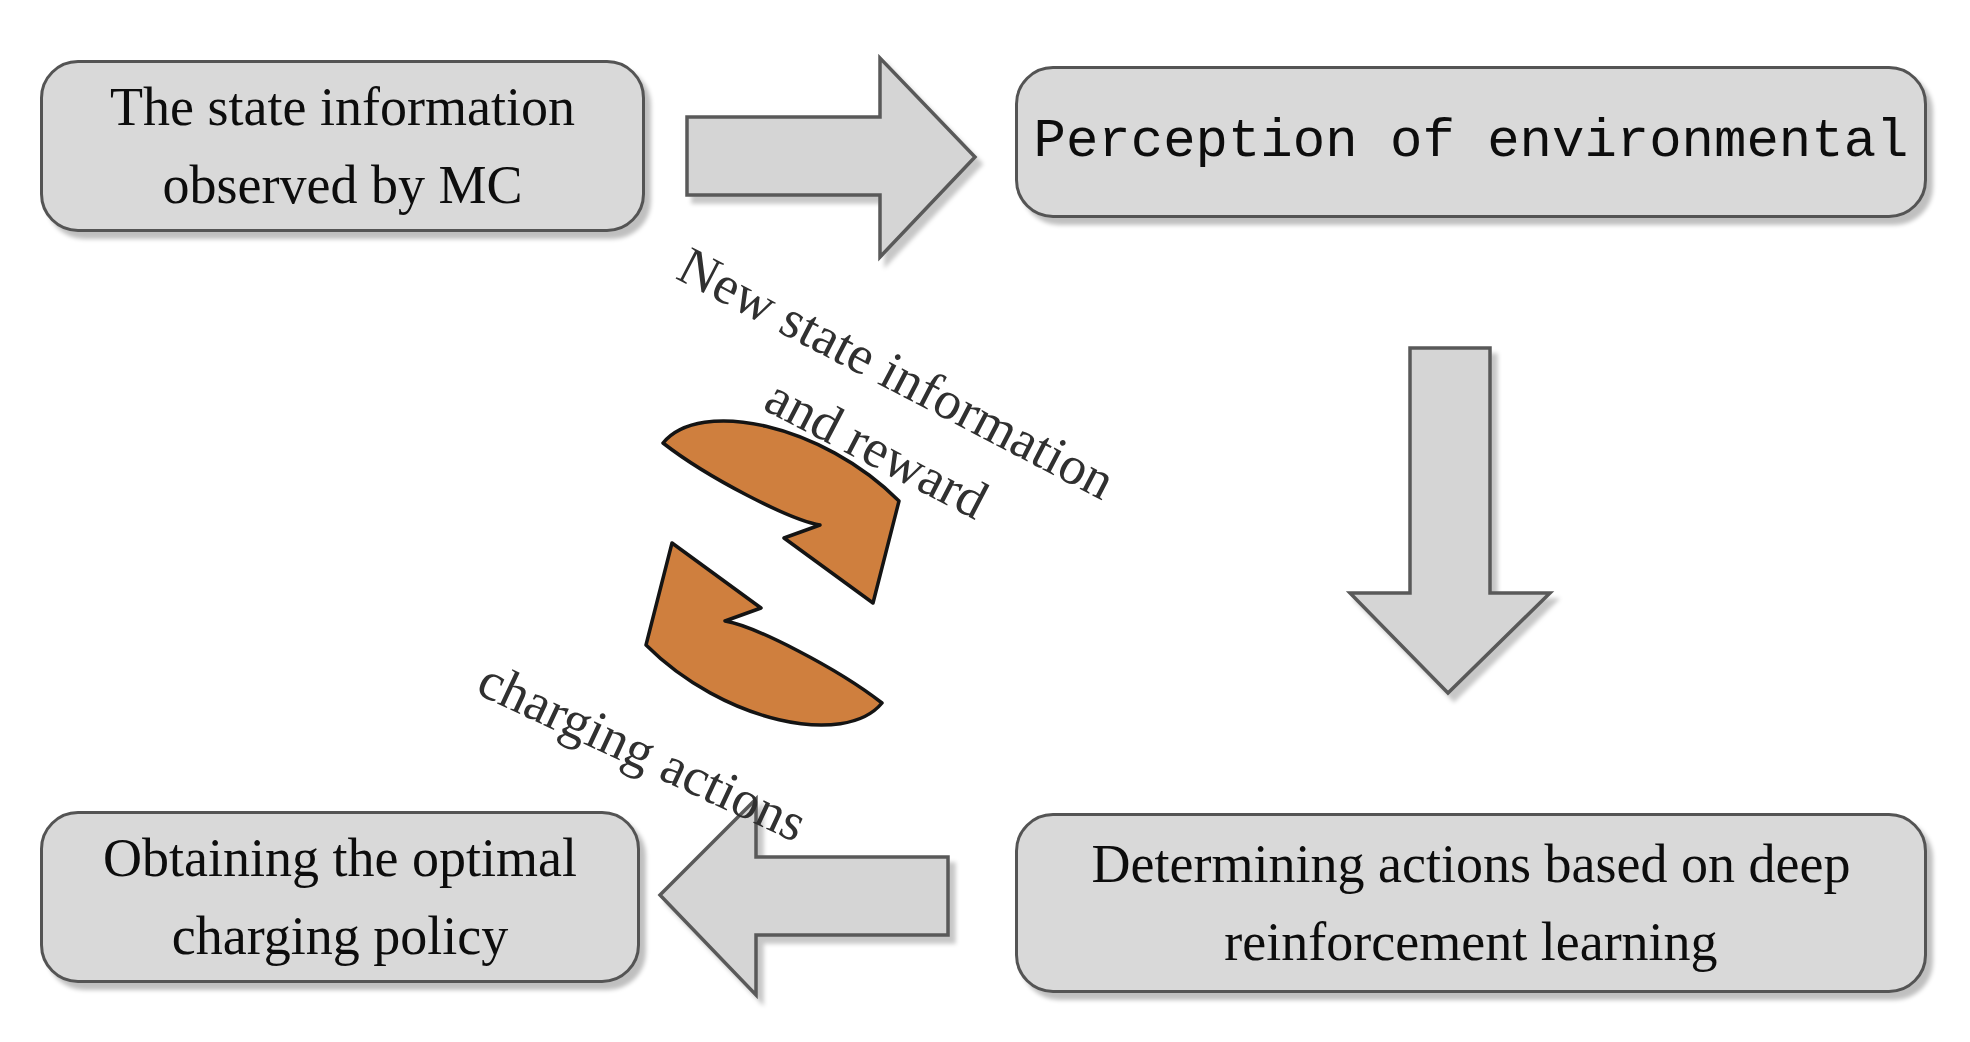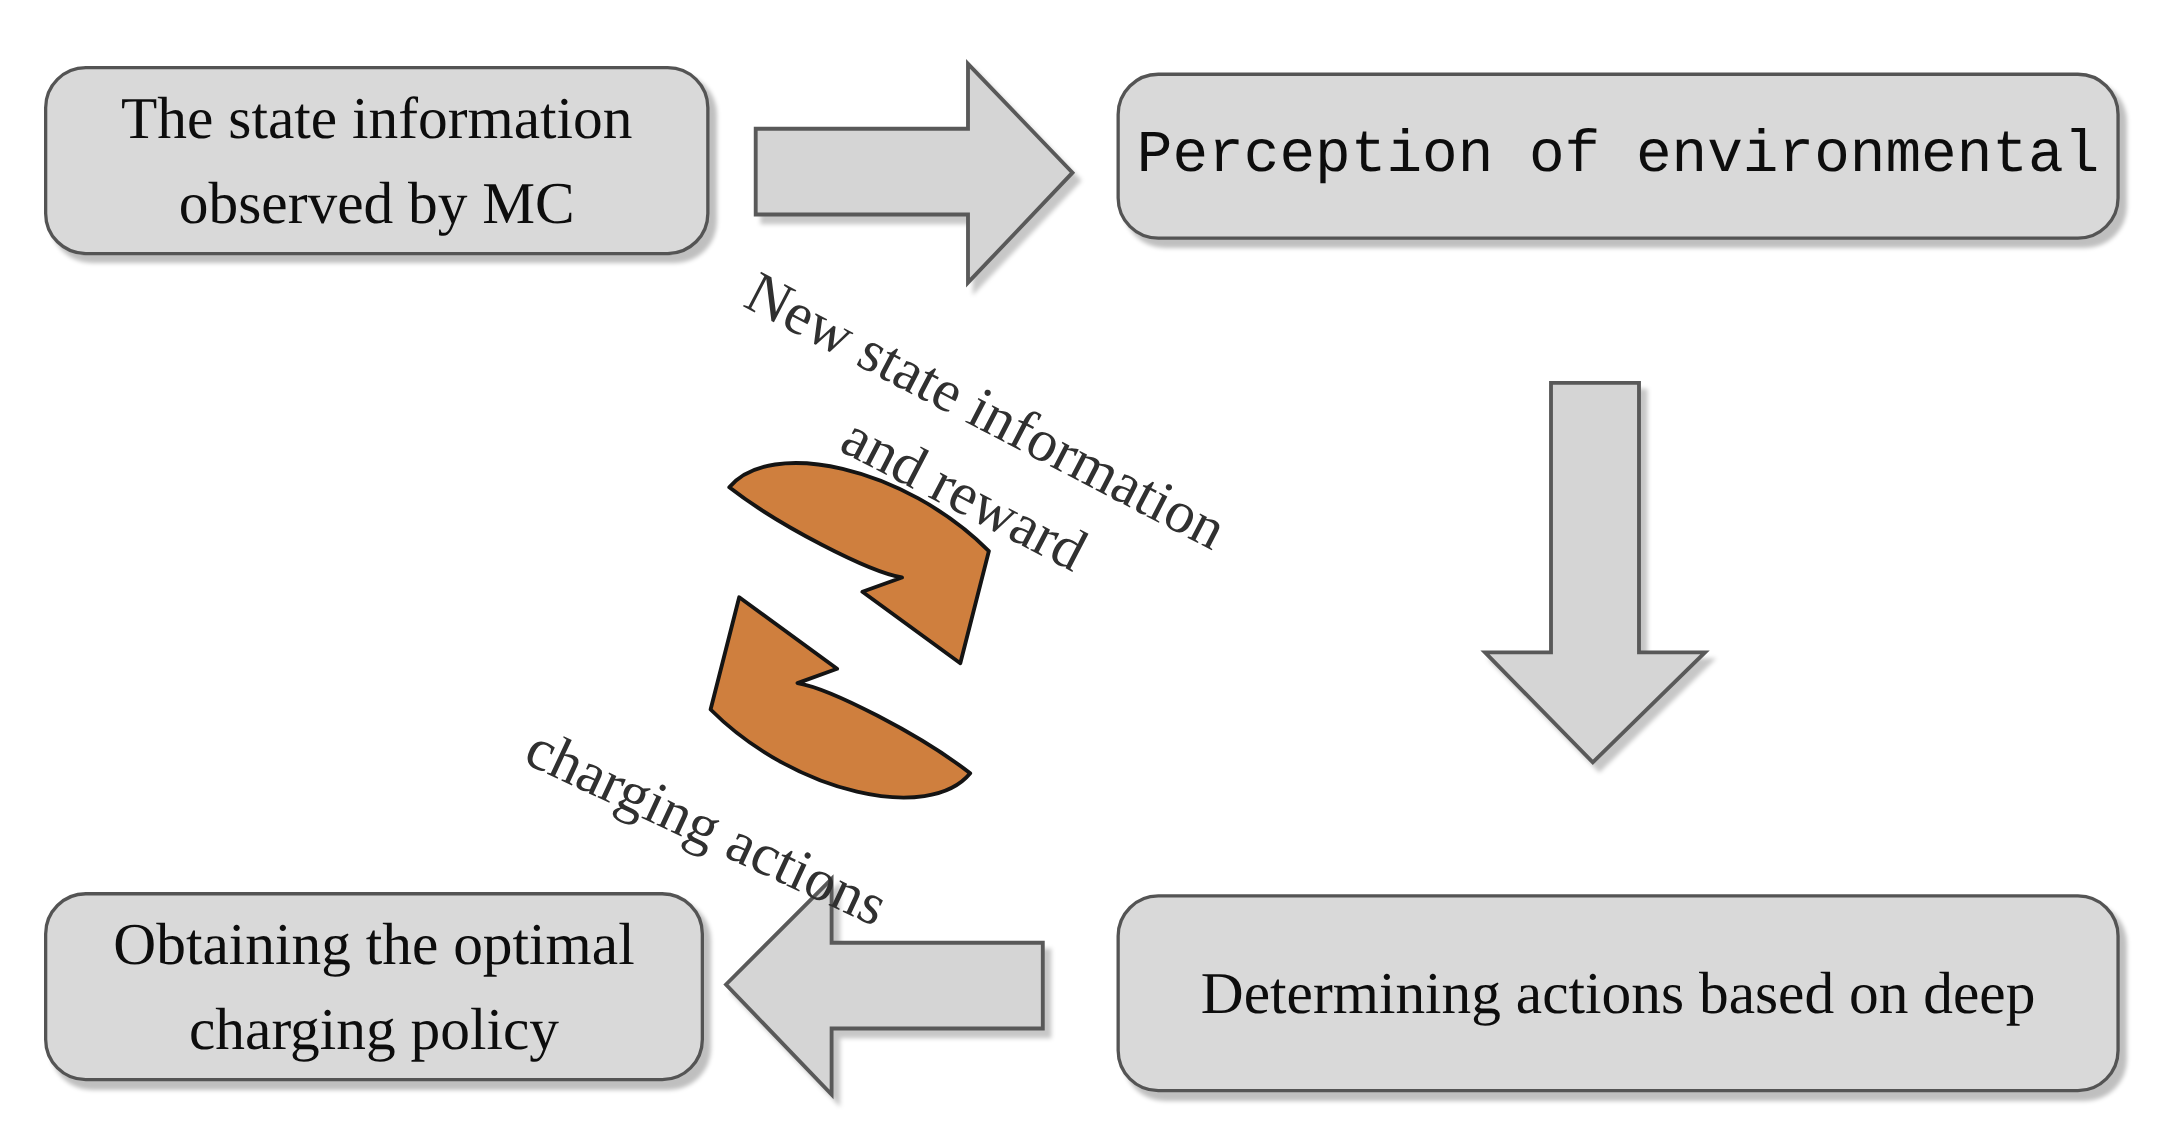--- a/index.html
+++ b/index.html
@@ -91,20 +91,21 @@
     <div>The state information</div>
     <div>observed by MC</div>
   </div>
 
   <div class="flow-box box-tr">
     <div>Perception of environmental</div>
   </div>
 
   <div class="flow-box box-br">
     <div>Determining actions based on deep</div>
+    <div>reinforcement learning</div>
   </div>
 
   <div class="flow-box box-bl">
     <div>Obtaining the optimal</div>
     <div>charging policy</div>
   </div>
 
   <div class="rot-label label-new-state">
     <div>New state information</div>
     <div class="second-line">and reward</div>

